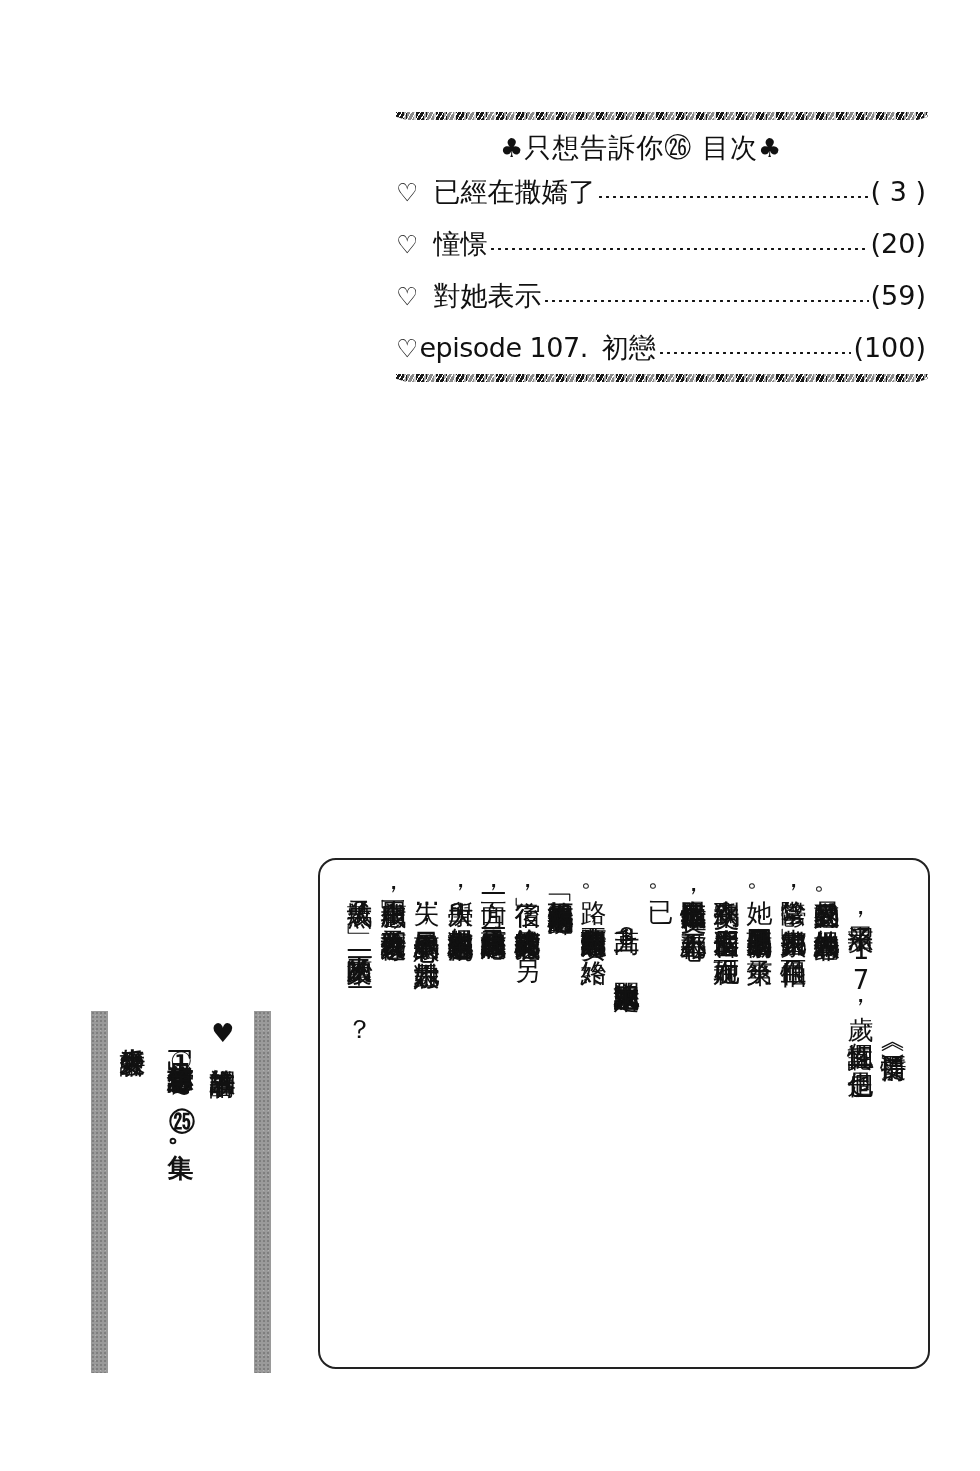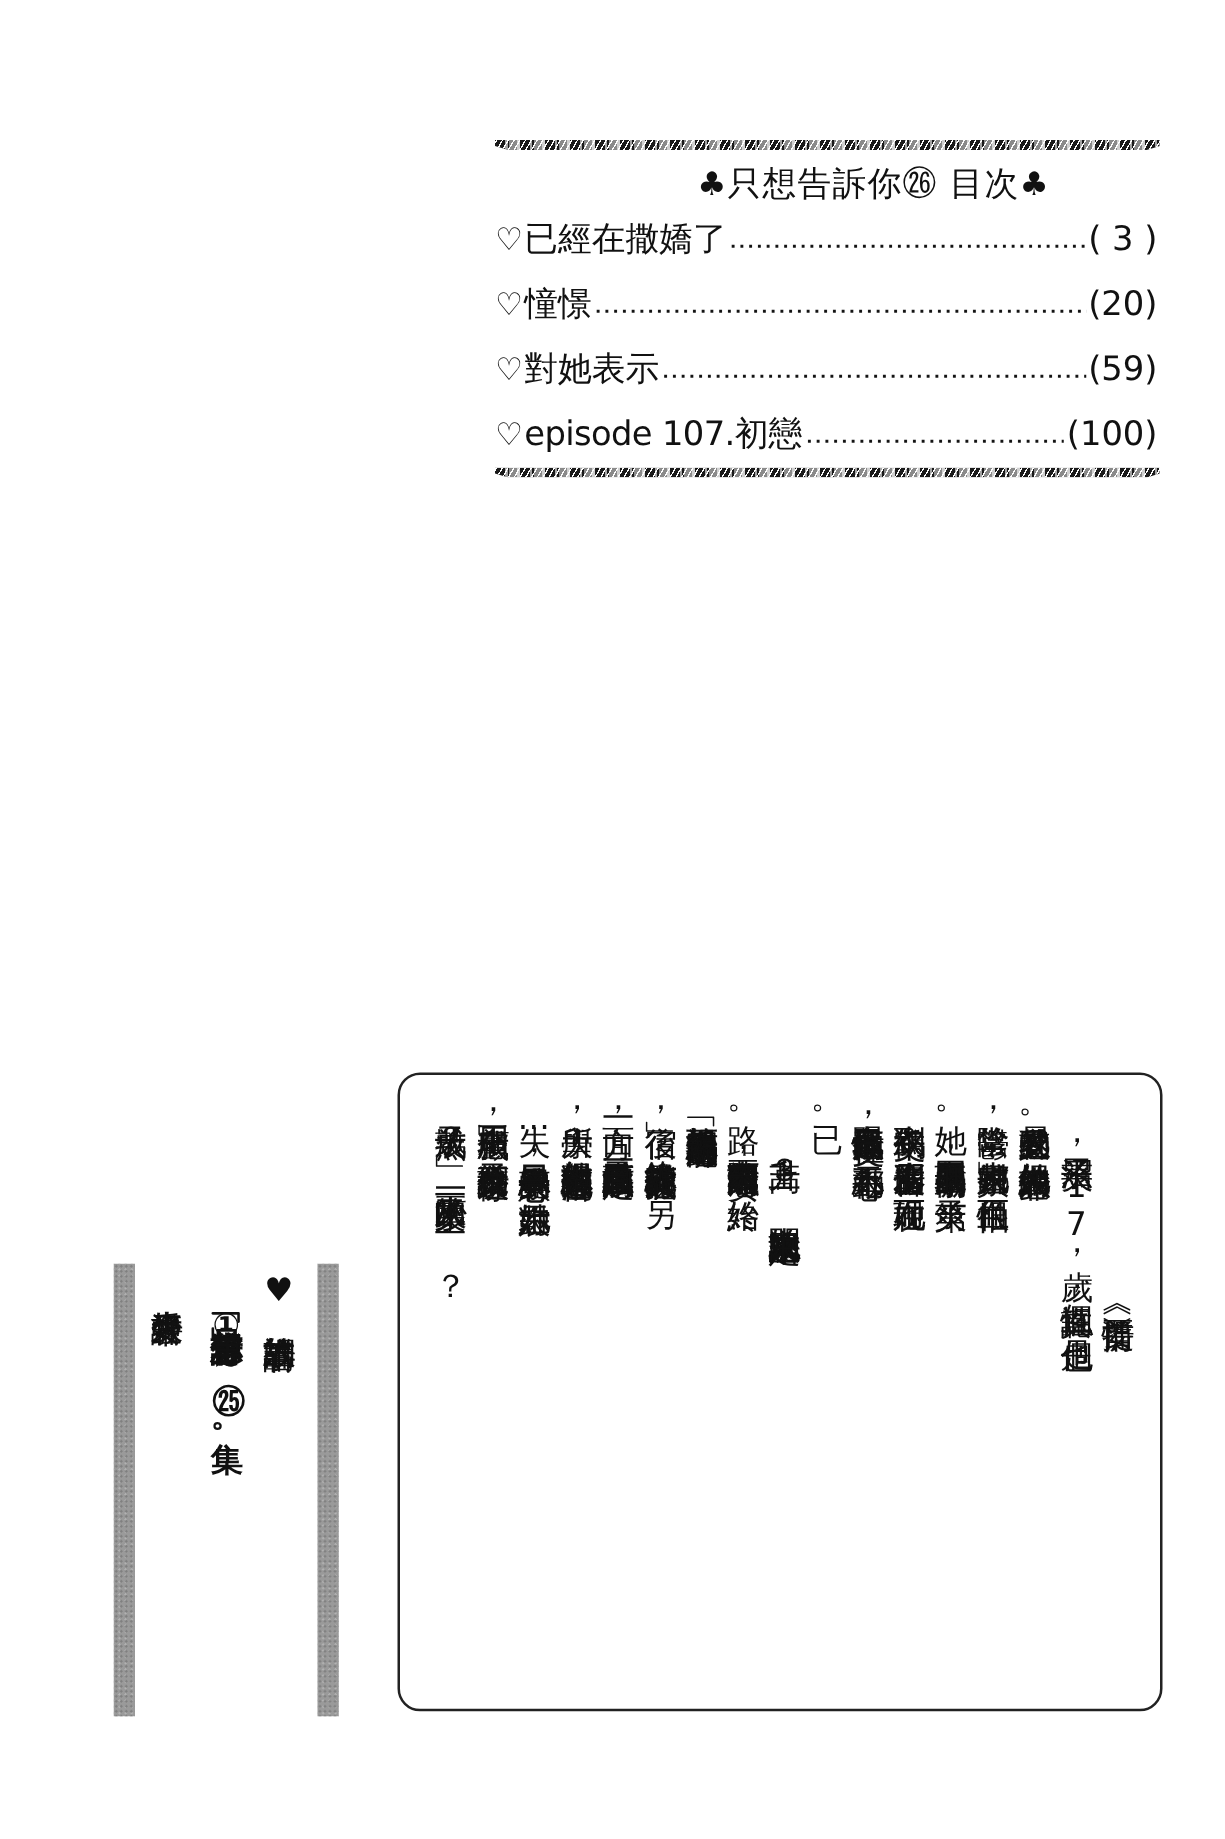--- a/index.html
+++ b/index.html
@@ -13,32 +13,32 @@
       repeating-linear-gradient(-60deg, transparent 0 3px, #fff 3px 4px),
       repeating-linear-gradient(90deg, #1a1a1a 0 11px, #8a8a8a 11px 20px);
     clip-path: polygon(0 0, 100% 0, 100% 60%, 98% 100%, 2% 100%, 0 60%);
   }
   .ribbon::after {
     content: ""; position: absolute; inset: 0;
     background: repeating-linear-gradient(90deg, transparent 0 8px, #fff 8px 10px);
     opacity: .6;
   }
   .toc-title {
-    position: absolute; top: 130px; left: 500px; width: 340px; text-align: right;
+    position: absolute; top: 130px; left: 500px; width: 340px; text-align: left;
     font-size: 27px; line-height: 36px; letter-spacing: 1px; white-space: nowrap;
   }
   .toc-title .club { font-size: 26px; }
   .toc-row {
     position: absolute; left: 396px; width: 530px; height: 40px;
     display: flex; align-items: baseline; font-size: 27px; line-height: 40px;
     white-space: nowrap;
   }
   .toc-row .heart { font-size: 25px; margin-right: 1px; }
   .toc-row .ep { letter-spacing: -0.5px; }
-  .toc-row .title { margin-left: 0; }
+  .toc-row .title { margin-left: 14px; }
   .toc-row .dots {
     flex: 1; margin: 0 2px; height: 4px; align-self: center; margin-top: 10px;
     background-image: radial-gradient(circle, #111 1.1px, transparent 1.4px);
     background-size: 7px 4px; background-repeat: repeat-x; background-position: left center;
   }
   .toc-row .page { min-width: 50px; text-align: right; }
 
   .summary-box {
     position: absolute; left: 318px; top: 858px; width: 612px; height: 511px;
     border: 2px solid #222; border-radius: 18px; box-sizing: border-box;

